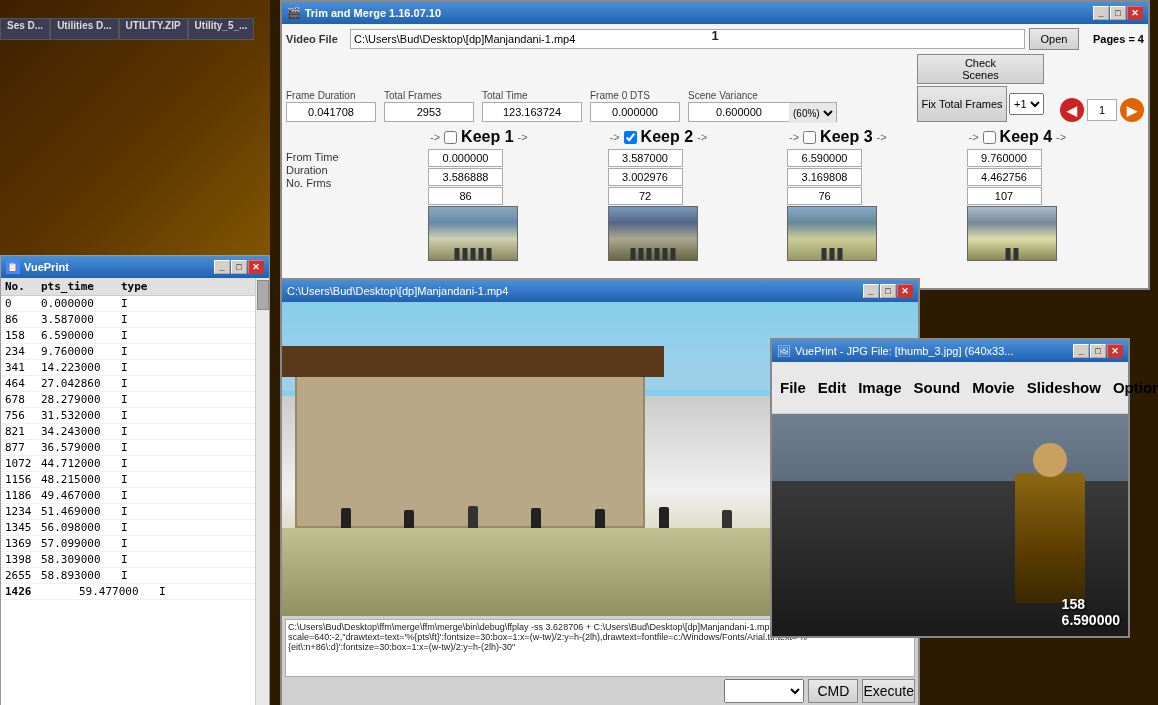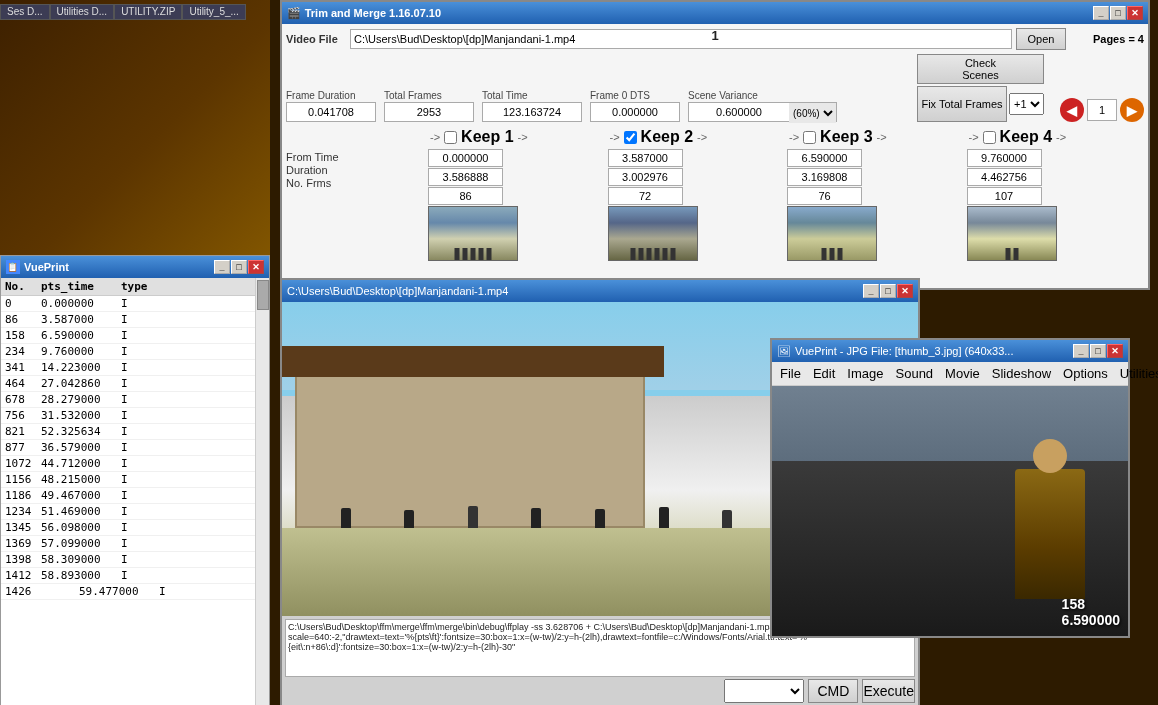--- a/index.html
+++ b/index.html
@@ -19,25 +19,26 @@
       position: absolute;
       top: 0; left: 0;
       width: 270px;
       height: 705px;
       background: linear-gradient(135deg, #3d2000 0%, #5c3500 30%, #8b5e00 60%, #4a2800 100%);
     }
     
     
     .taskbar-top {
       position: absolute;
-      top: 4px; left: 0;
+      top: 18px; left: 0;
       width: 270px;
-      height: 16px;
+      height: 22px;
       display: flex;
       background: transparent;
+      font-weight: bold;
     }
     .taskbar-item {
       background: #3c3c54;
       border: 1px solid #555;
       color: #ddd;
       padding: 1px 6px;
       font-size: 10px;
       cursor: pointer;
       white-space: nowrap;
     }
@@ -429,23 +430,24 @@
       height: 22px;
     }
     .vp-menubar {
       background: #e8e8e8;
       display: flex;
       gap: 2px;
       padding: 1px 3px;
       border-bottom: 1px solid #ccc;
     }
     .menu-item {
-      padding: 3px 5px;
-      font-size: 13px;
+      padding: 16px 5px;
+      font-size: 15px;
       cursor: pointer;
+      font-weight: bold;
     }
     .vp-image {
       flex: 1;
       background: #1a1a1a;
       position: relative;
       overflow: hidden;
     }
     .vp-scene {
       width: 100%;
       height: 100%;
@@ -594,21 +596,21 @@
               <span style="min-width:80px;">28.279000</span>
               <span>I</span>
             </div>
             <div class="index-row">
               <span style="min-width:36px;">756</span>
               <span style="min-width:80px;">31.532000</span>
               <span>I</span>
             </div>
             <div class="index-row">
               <span style="min-width:36px;">821</span>
-              <span style="min-width:80px;">52.325634</span>
+              <span style="min-width:80px;">34.243000</span>
               <span>I</span>
             </div>
             <div class="index-row">
               <span style="min-width:36px;">877</span>
               <span style="min-width:80px;">36.579000</span>
               <span>I</span>
             </div>
             <div class="index-row">
               <span style="min-width:36px;">1072</span>
               <span style="min-width:80px;">44.712000</span>
@@ -638,26 +640,26 @@
               <span style="min-width:36px;">1369</span>
               <span style="min-width:80px;">57.099000</span>
               <span>I</span>
             </div>
             <div class="index-row">
               <span style="min-width:36px;">1398</span>
               <span style="min-width:80px;">58.309000</span>
               <span>I</span>
             </div>
             <div class="index-row">
-              <span style="min-width:36px;">1412</span>
+              <span style="min-width:36px;">2655</span>
               <span style="min-width:80px;">58.893000</span>
               <span>I</span>
             </div>
             <div class="index-row">
-              <span style="min-width:36px;">1426</span>
+              <span style="min-width:36px;font-weight:bold;">1426</span>
               <span style="min-width:80px;margin-left:38px;">59.477000</span>
               <span>I</span>
             </div>
           </div>
       </div>
       <div class="scrollbar-v">
         <div class="scrollbar-thumb"></div>
       </div>
     </div>
   </div>
@@ -676,21 +678,21 @@
     </div>
     <div class="trim-body" style="position:relative;">
 
       <div class="page-badge">1</div>
 
       <div class="vf-row">
         <span class="vf-label">Video File</span>
         <input class="vf-input" type="text" value="C:\Users\Bud\Desktop\[dp]Manjandani-1.mp4" style="">
         <button class="btn-open">Open</button>
 
-        <div style="display:flex;flex-direction:column;align-items:flex-start;margin-left:23px;">
+        <div style="display:flex;flex-direction:column;align-items:flex-start;margin-left:10px;">
           <span style="font-size:11px;font-weight:bold;">Pages = 4</span>
         </div>
       </div>
 
       <div class="stats-row">
         <div class="stat-group">
           <span class="stat-label">Frame Duration</span>
           <input class="stat-input" type="text" value="0.041708" style="">
         </div>
         <div class="stat-group">

